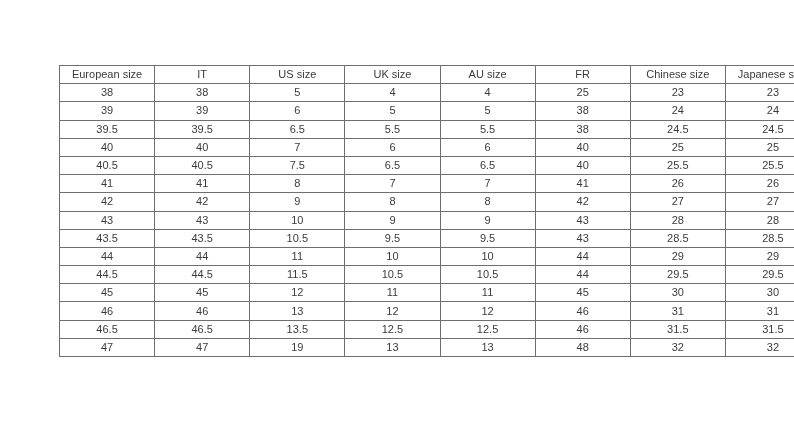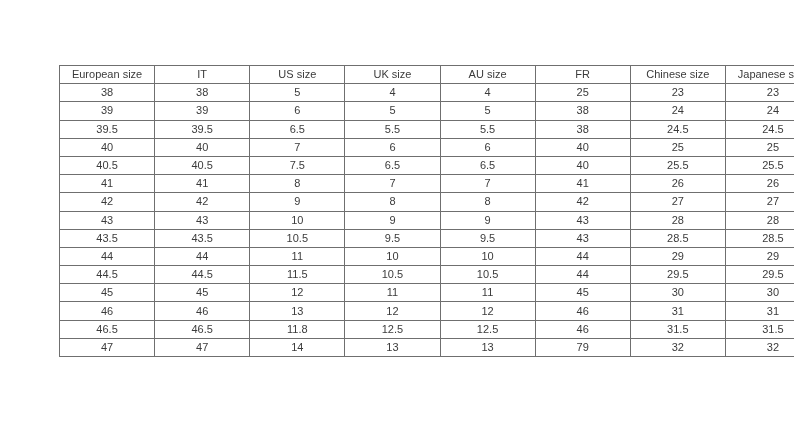--- a/index.html
+++ b/index.html
@@ -186,32 +186,32 @@
           <td>13</td>
           <td>12</td>
           <td>12</td>
           <td>46</td>
           <td>31</td>
           <td>31</td>
         </tr>
         <tr>
           <td>46.5</td>
           <td>46.5</td>
-          <td>11.8</td>
+          <td>13.5</td>
           <td>12.5</td>
           <td>12.5</td>
           <td>46</td>
           <td>31.5</td>
           <td>31.5</td>
         </tr>
         <tr>
           <td>47</td>
           <td>47</td>
-          <td>14</td>
+          <td>19</td>
           <td>13</td>
           <td>13</td>
-          <td>79</td>
+          <td>48</td>
           <td>32</td>
           <td>32</td>
         </tr>
       </tbody>
   </table>
 </div>
 
 </body></html>

